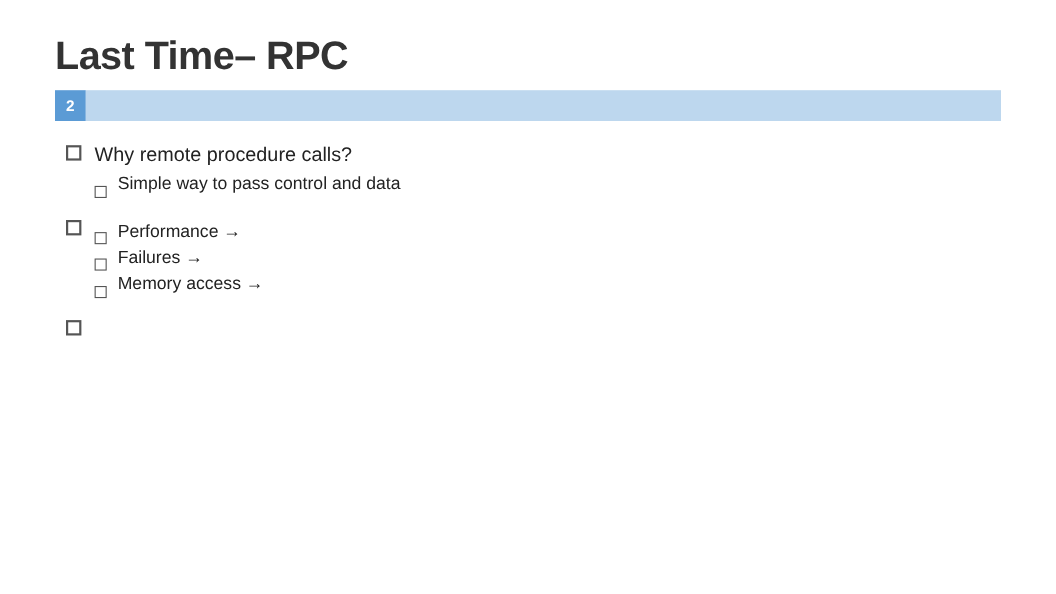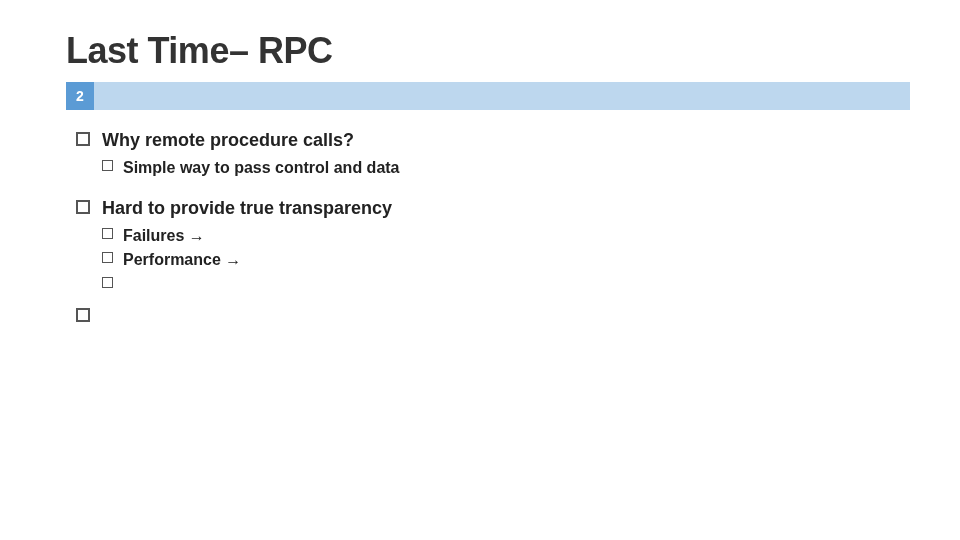--- a/index.html
+++ b/index.html
@@ -14,21 +14,21 @@
       background: #ffffff;
       font-family: Arial, Helvetica, sans-serif;
       overflow: hidden;
     }
 
     .slide {
       width: 960px;
       height: 540px;
       background: #ffffff;
       position: relative;
-      padding: 30px 50px 30px 66px;
+      padding: 30px 50px 30px 50px;
     }
 
     .title {
       font-size: 36px;
       font-weight: bold;
       color: #333333;
       margin-bottom: 10px;
       letter-spacing: -0.5px;
     }
 
@@ -52,21 +52,20 @@
     }
 
     .accent-bar {
       height: 28px;
       background: #bdd7ee;
       flex: 1;
     }
 
     .content {
       padding-left: 10px;
-      font-weight: bold;
     }
 
     .bullet-item {
       display: flex;
       align-items: flex-start;
       margin-bottom: 14px;
     }
 
     .bullet-box {
       width: 14px;
@@ -82,21 +81,21 @@
       color: #222222;
       line-height: 1.4;
     }
 
     .sub-bullets {
       margin-top: 4px;
     }
 
     .sub-bullet-item {
       display: flex;
-      align-items: flex-start;
+      align-items: flex-end;
       margin-bottom: 2px;
     }
 
     .sub-bullet-box {
       width: 11px;
       height: 11px;
       border: 1.5px solid #555555;
       flex-shrink: 0;
       margin-top: 3px;
       margin-right: 10px;
@@ -131,32 +130,32 @@
             <div class="sub-bullet-text">Simple way to pass control and data</div>
           </div>
         </div>
       </div>
     </div>
 
 
     <div class="bullet-item">
       <div class="bullet-box"></div>
       <div>
-        <div class="bullet-text">Hard to provide true transparency</div>
         <div class="sub-bullets">
+          <div class="sub-bullet-item">
+            <div class="sub-bullet-box"></div>
+            <div class="sub-bullet-text">Performance →</div>
+          </div>
           <div class="sub-bullet-item">
             <div class="sub-bullet-box"></div>
             <div class="sub-bullet-text">Failures →</div>
           </div>
           <div class="sub-bullet-item">
             <div class="sub-bullet-box"></div>
-            <div class="sub-bullet-text">Performance →</div>
-          </div>
-          <div class="sub-bullet-item">
-            <div class="sub-bullet-box"></div>
+            <div class="sub-bullet-text">Memory access →</div>
           </div>
         </div>
       </div>
     </div>
 
     <div class="bullet-item">
       <div class="bullet-box"></div>
     </div>
 
   </div>

